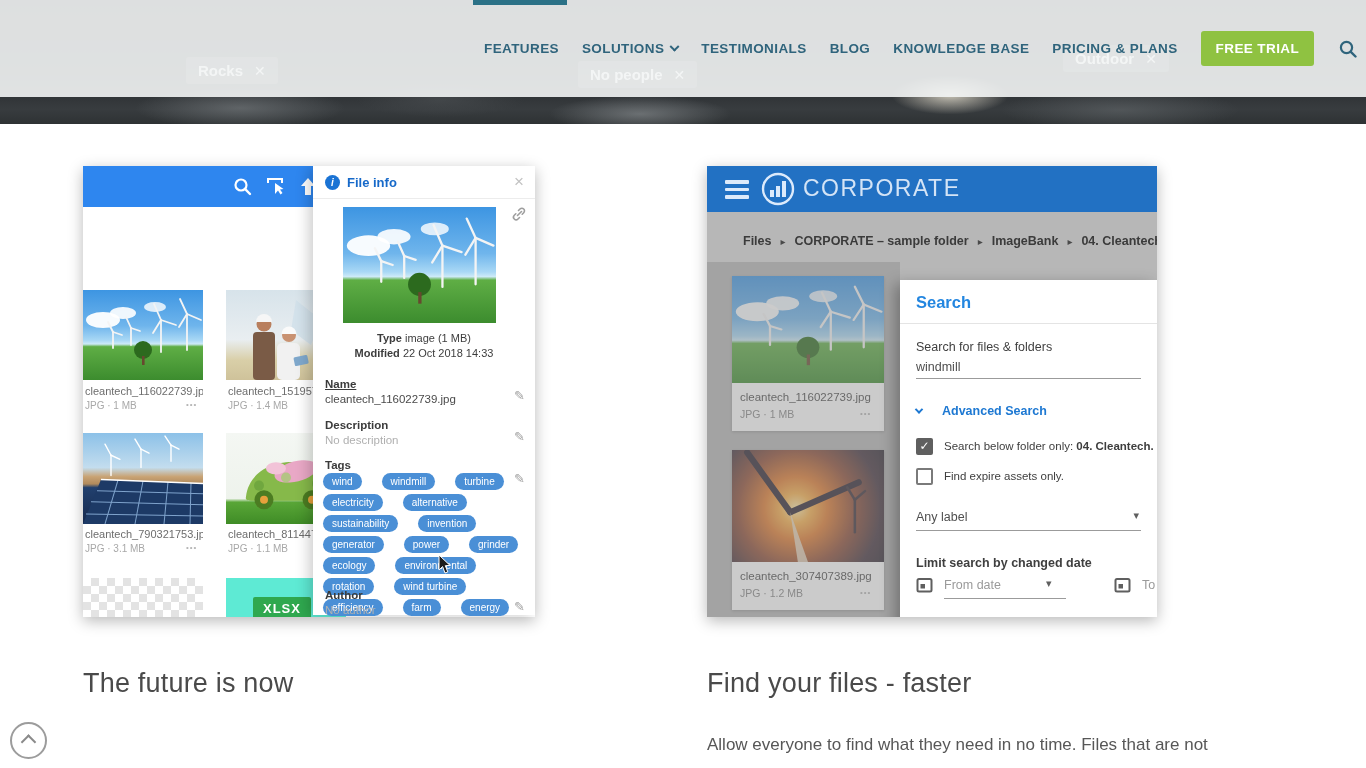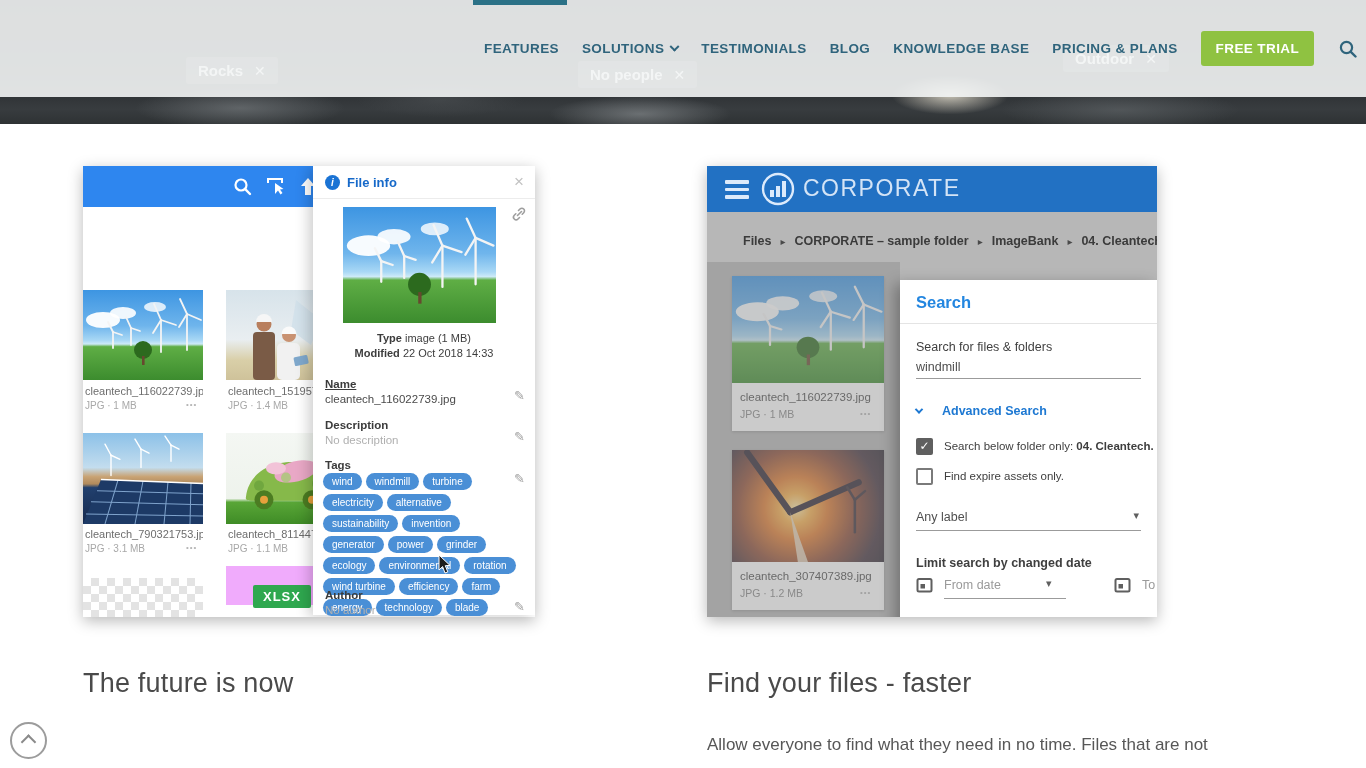--- a/index.html
+++ b/index.html
@@ -48,39 +48,39 @@
   .thumb-solar    { background:linear-gradient(180deg,#8cc1e8 0%,#c3ddee 38%,#c9a374 48%,#b08a5c 56%,#21406e 60%,#16294d 100%); }
   .thumb-ecocar   { background:linear-gradient(180deg,#f4f7f3 0%,#eef3ec 72%,#59a637 76%,#3f8c26 100%); }
   .thumb-sunset   { background:radial-gradient(circle at 42% 52%, #ffe9a8 0%, #f8b04a 14%, #e07a2e 30%, #8c4a33 55%, #43323c 80%, #2e2833 100%); }
   .thumb-checker  { background-color:#fff;
     background-image:linear-gradient(45deg,#e3e3e3 25%,transparent 25%,transparent 75%,#e3e3e3 75%),
                      linear-gradient(45deg,#e3e3e3 25%,#fff 25%,#fff 75%,#e3e3e3 75%);
     background-size:16px 16px; background-position:0 0,8px 8px; }
   .fname { position:absolute; font-size:11px; color:#6d6d6d; white-space:nowrap; overflow:hidden; }
   .fmeta { position:absolute; font-size:10px; color:#a8a8a8; white-space:nowrap; }
   .dots  { color:#b5b5b5; font-size:8px; letter-spacing:1px; cursor:pointer; }
-  .xlsx-card { position:absolute; left:143px; top:400px; width:120px; height:39px; background:#f0abfc; }
+  .xlsx-card { position:absolute; left:143px; top:412px; width:120px; height:39px; background:#5eead4; }
   .xlsx { position:absolute; left:27px; top:19px; background:#2fa84f; color:#fff; font-weight:bold; font-size:13px;
     letter-spacing:1px; padding:4px 10px; border-radius:2px; }
 
   
   .info-panel { position:absolute; left:230px; top:0; width:222px; height:449px; background:#fff;
     box-shadow:-5px 2px 12px rgba(0,0,0,.18); z-index:3; }
   .ip-head { position:absolute; left:0; top:0; width:100%; height:33px; border-bottom:1px solid #ececec; }
   .ip-ico { position:absolute; left:12px; top:9px; width:15px; height:15px; border-radius:50%; background:#1a73d4;
     color:#fff; font-size:10px; font-weight:bold; font-style:italic; text-align:center; line-height:15px; }
   .ip-title { position:absolute; left:34px; top:9px; font-size:13px; font-weight:bold; color:#1669c9; }
   .ip-close { position:absolute; right:11px; top:6px; font-size:17px; color:#c2c2c2; cursor:pointer; }
   .ip-link { position:absolute; right:9px; top:41px; cursor:pointer; }
   .ip-center { position:absolute; left:0; width:100%; text-align:center; font-size:11px; color:#3d3d3d; }
   .ip-label { position:absolute; left:12px; font-size:11.5px; font-weight:bold; color:#3b3b3b; }
   .ip-value { position:absolute; left:12px; font-size:11.5px; color:#4a4a4a; white-space:nowrap; }
   .ip-muted { color:#b0b0b0; }
   .ip-edit { position:absolute; right:10px; font-size:13px; color:#9e9e9e; cursor:pointer; }
-  .ip-tags { position:absolute; left:10px; top:307px; width:198px; display:flex; flex-wrap:wrap; gap:4px 4px; }
+  .ip-tags { position:absolute; left:10px; top:307px; width:198px; display:flex; flex-wrap:wrap; gap:4px 20px; }
   .pill { background:#4a8fd6; color:#fff; font-size:10px; padding:3px 9px; border-radius:10px; white-space:nowrap; cursor:pointer; }
 
   
   .fr-header { position:absolute; left:0; top:0; width:450px; height:46px; background:#2271c3; }
   .burger { position:absolute; left:18px; top:14px; width:24px; cursor:pointer; }
   .burger span { display:block; width:24px; height:3.5px; background:#ddeafa; border-radius:1px; margin-bottom:4px; }
   .fr-brand { position:absolute; left:96px; top:9px; font-size:23px; letter-spacing:1.5px; color:#d4e4f6; }
   .fr-body { position:absolute; left:0; top:46px; width:450px; height:405px; background:#b7b7b7; }
   .crumbs { position:absolute; left:36px; top:22px; font-size:12.5px; font-weight:bold; color:#3b3b3b; white-space:nowrap; }
   .crumbs .sep { color:#4a4a4a; font-size:10px; margin:0 9px; }

